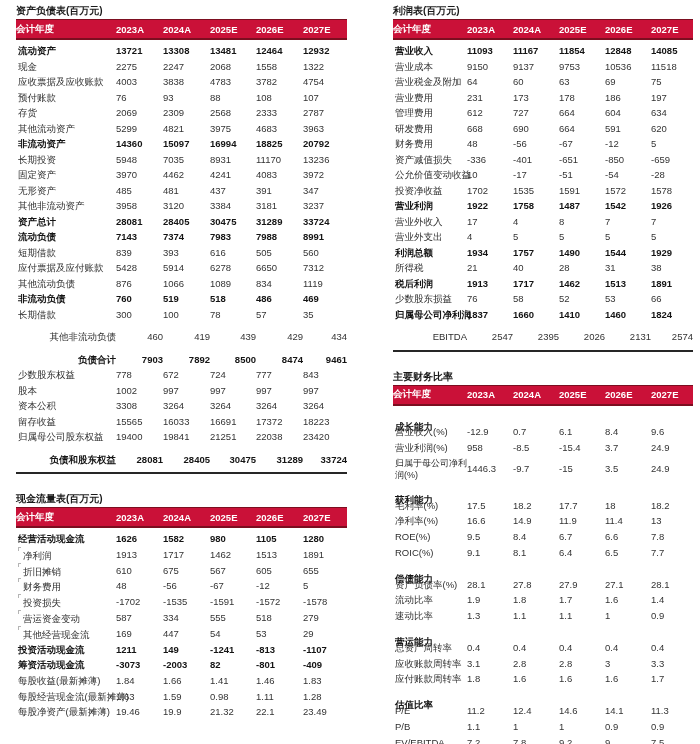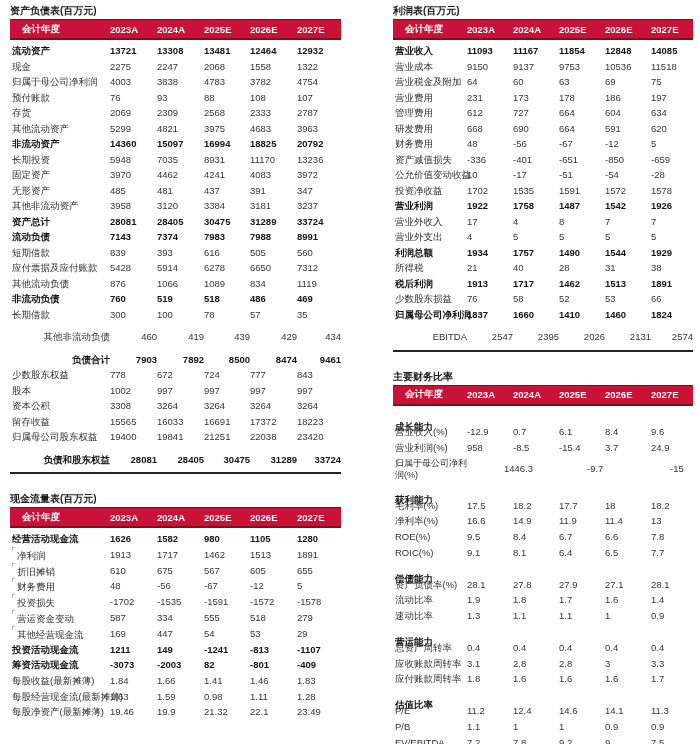--- a/index.html
+++ b/index.html
@@ -5,54 +5,54 @@
   * { margin:0; padding:0; box-sizing:border-box; }
   html,body { width:700px; height:744px; }
   body {
     background:#ffffff;
     font-family:"Liberation Sans","DejaVu Sans",sans-serif;
     color:#333;
     overflow:hidden;
   }
   .page { position:relative; width:700px; height:744px; background:#fff; }
   .col { position:absolute; top:4px; }
-  .col-left  { left:10px;  width:331px; }
+  .col-left  { left:16px;  width:331px; }
   .col-right { left:393px; width:300px; }
 
   .sec-title {
     font-size:10px; font-weight:bold; color:#1a1a1a;
     height:14px; line-height:13px; white-space:nowrap;
   }
   .mt { margin-top:18px; }
   .mt-lg { margin-top:16px; }
 
   .band {
     display:grid; align-items:center;
     height:21px;
     background:#ca1138;
     border-top:1px solid #7c0e20;
     border-bottom:2px solid #7c0e20;
     color:#ffffff; font-weight:bold; font-size:9.5px;
     margin-top:1px; margin-bottom:3px;
   }
   .band .hcell { white-space:nowrap; }
-  .band .hcell:first-child { padding-left:12px; }
+  .band .hcell:first-child { padding-left:0; }
 
   .g-left  { grid-template-columns:100px 47px 47px 46px 47px 44px; }
   .g-right { grid-template-columns:74px 46px 46px 46px 46px 42px; }
 
   .tbl { width:100%; }
   .row { display:grid; height:15.5px; line-height:15.5px; font-size:9.5px; }
   .tall .row { height:15.8px; line-height:15.8px; }
   .row .lab { padding-left:2px; white-space:nowrap; color:#2e2e2e; position:relative; }
   .row .val { white-space:nowrap; color:#333; }
   .row.bold .lab, .row.bold .val { font-weight:bold; color:#141414; }
   .row.group .lab { font-weight:bold; color:#141414;margin-top:10px; }
   .row.gap { margin-top:7px;text-align:right; }
-  .row.wrap { height:auto; min-height:26px;gap:37px; }
+  .row.wrap { height:auto; min-height:26px; }
   .row.wrap .lab { white-space:normal; font-size:9px; line-height:12px; align-self:center; }
   .row.wrap .val { align-self:center; }
 
   .tick {
     display:inline-block; width:3px; height:4px;
     border-left:1px solid #b5b5b5; border-top:1px solid #b5b5b5;
     margin:0 2px 0 0; vertical-align:8px;
   }
 
   .hr { border:none; border-top:2px solid #262626; height:0; margin-top:5px; }
@@ -85,21 +85,21 @@
           </div>
           <div class="row g-left">
             <span class="lab">现金</span>
             <span class="val">2275</span>
             <span class="val">2247</span>
             <span class="val">2068</span>
             <span class="val">1558</span>
             <span class="val">1322</span>
           </div>
           <div class="row g-left">
-            <span class="lab">归属于母公司净利润</span>
+            <span class="lab">应收票据及应收账款</span>
             <span class="val">4003</span>
             <span class="val">3838</span>
             <span class="val">4783</span>
             <span class="val">3782</span>
             <span class="val">4754</span>
           </div>
           <div class="row g-left">
             <span class="lab">预付账款</span>
             <span class="val">76</span>
             <span class="val">93</span>

